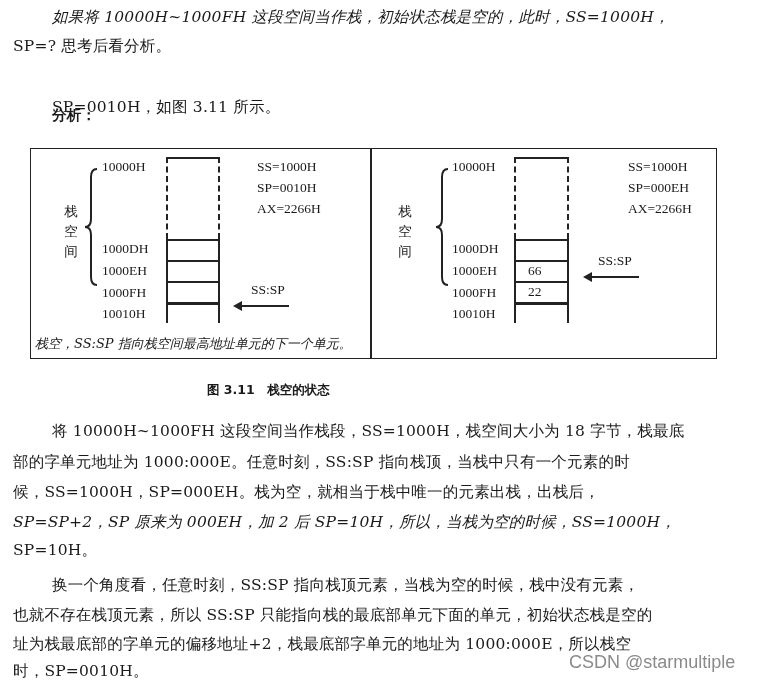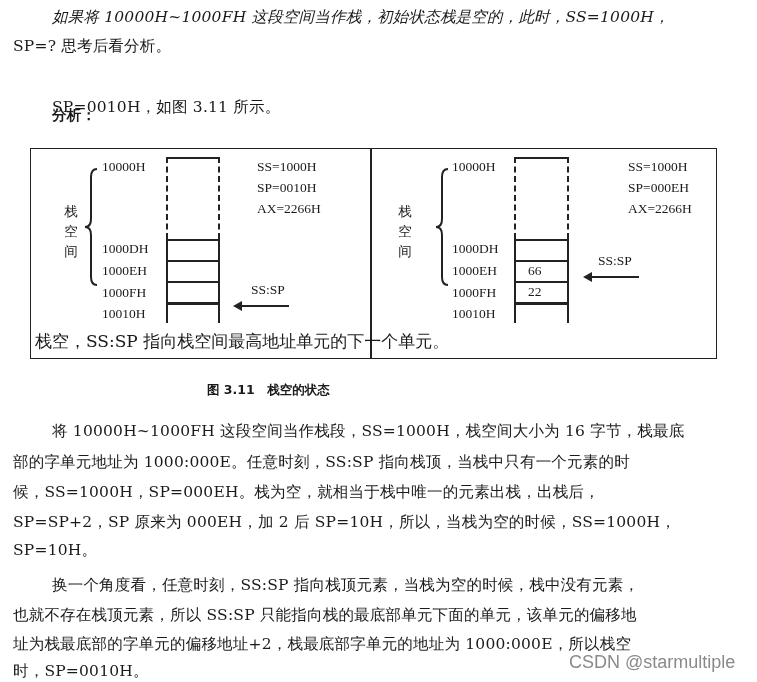--- a/index.html
+++ b/index.html
@@ -14,21 +14,21 @@
       position: absolute; left: 30px; top: 148px; width: 687px; height: 211px;
       border: 1.5px solid #222; box-sizing: border-box;
     }
     .divider { position: absolute; left: 339px; top: 0; width: 1.5px; height: 100%; background: #222; }
     .panel { position: absolute; top: 0; height: 100%; }
     .panel.left { left: 0; width: 339px; }
     .panel.right { left: 341px; width: 344px; }
     .lbl { position: absolute; font-family: "Liberation Serif", serif; font-size: 13.5px; white-space: nowrap; }
     .reg { position: absolute; font-family: "Liberation Serif", serif; font-size: 13.5px; white-space: nowrap; }
     .vert { position: absolute; font-size: 13.5px; line-height: 20px; width: 16px; text-align: center; }
-    .cap { position: absolute; left: 4px; bottom: 5px; font-size: 17px; white-space: nowrap; }
+    .cap { position: absolute; left: 4px; bottom: 5px; font-size: 13px; white-space: nowrap; font-style: italic; }
     .col { position: absolute; width: 54px; }
     .dash { position: absolute; top: 0; width: 0; height: 82px; border-left: 2px dashed #222; }
     .topline { position: absolute; top: 0; height: 0; border-top: 2px solid #222; }
     .solid { position: absolute; width: 2px; background: #222; }
     .hline { position: absolute; height: 2px; background: #222; }
     .cellval { position: absolute; font-family: "Liberation Serif", serif; font-size: 13.5px; }
     .arrow { position: absolute; height: 1.5px; background: #222; }
     .arrow::before {
       content: ""; position: absolute; left: -8px; top: -4px;
       border-right: 9px solid #222; border-top: 5px solid transparent; border-bottom: 5px solid transparent;
@@ -121,24 +121,24 @@
     <div class="reg" style="left:256px; top:52px;">AX=2266H</div>
 
     <div class="reg" style="left:226px; top:104px;">SS:SP</div>
     <div class="arrow" style="left:219px; top:127px; width:48px;"></div>
 
   </div>
 </div>
 
 <div class="abs fig-title" style="left:207px; top:382px;">图 3.11　栈空的状态</div>
 
-<div class="abs para" style="left:52px; top:421px;">将 10000H~1000FH 这段空间当作栈段，SS=1000H，栈空间大小为 16 字节，栈最底</div>
+<div class="abs para" style="left:52px; top:421px;">将 10000H~1000FH 这段空间当作栈段，SS=1000H，栈空间大小为 18 字节，栈最底</div>
 <div class="abs para" style="left:13px; top:452px;">部的字单元地址为 1000:000E。任意时刻，SS:SP 指向栈顶，当栈中只有一个元素的时</div>
 <div class="abs para" style="left:13px; top:482px;">候，SS=1000H，SP=000EH。栈为空，就相当于栈中唯一的元素出栈，出栈后，</div>
-<div class="abs para" style="left:13px; top:512px;">SP=SP+2，SP 原来为 000EH，加 2 后 SP=10H，所以，当栈为空的时候，SS=1000H，</div>
+<div class="abs para" style="left:13px; top:512px;font-style:italic;">SP=SP+2，SP 原来为 000EH，加 2 后 SP=10H，所以，当栈为空的时候，SS=1000H，</div>
 <div class="abs para" style="left:13px; top:540px;">SP=10H。</div>
 
 <div class="abs para" style="left:52px; top:575px;">换一个角度看，任意时刻，SS:SP 指向栈顶元素，当栈为空的时候，栈中没有元素，</div>
-<div class="abs para" style="left:13px; top:605px;">也就不存在栈顶元素，所以 SS:SP 只能指向栈的最底部单元下面的单元，该单元的偏移地</div>
+<div class="abs para" style="left:13px; top:605px;">也就不存在栈顶元素，所以 SS:SP 只能指向栈的最底部单元下面的单元，初始状态栈是空的</div>
 <div class="abs para" style="left:13px; top:634px;">址为栈最底部的字单元的偏移地址+2，栈最底部字单元的地址为 1000:000E，所以栈空</div>
 <div class="abs para" style="left:13px; top:661px;">时，SP=0010H。</div>
 
 <div class="abs watermark" style="left:569px; top:652px;">CSDN @starmultiple</div>
 
 </body></html>

